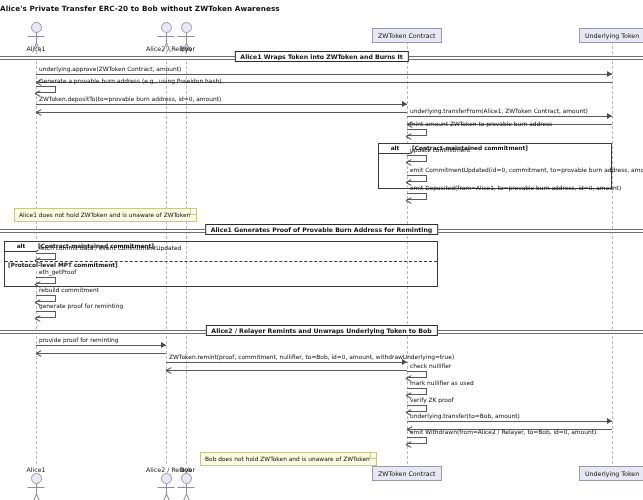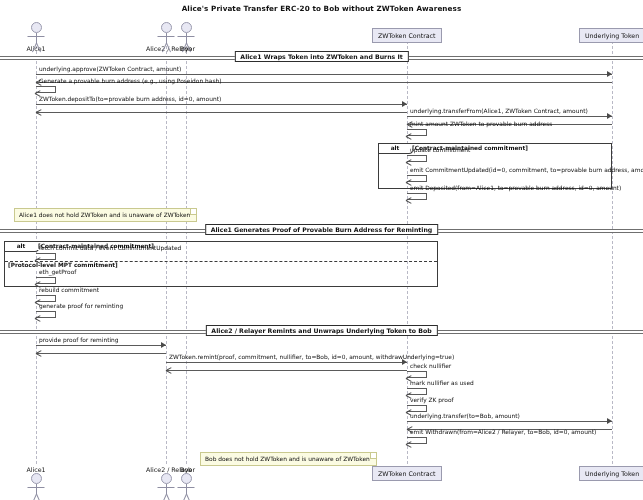--- a/index.html
+++ b/index.html
@@ -4,21 +4,21 @@
 <style>
   html,body{margin:0;padding:0;background:#ffffff;}
   body{
     width:643px;height:500px;overflow:hidden;position:relative;
     font-family:"DejaVu Sans","Liberation Sans",sans-serif;
     color:#101010;
   }
   #diagram{position:absolute;left:0;top:0;width:643px;height:500px;}
 
   .title{
-    position:absolute;width:100%;text-align:center;top:4px;left:0;
+    position:absolute;width:100%;text-align:left;top:4px;left:0;
     font-size:7.2px;font-weight:bold;letter-spacing:.1px;
   }
 
   
   .lifeline{
     position:absolute;top:36px;width:0;height:428px;
     border-left:1px dashed #b9b9c6;
   }
 
   

